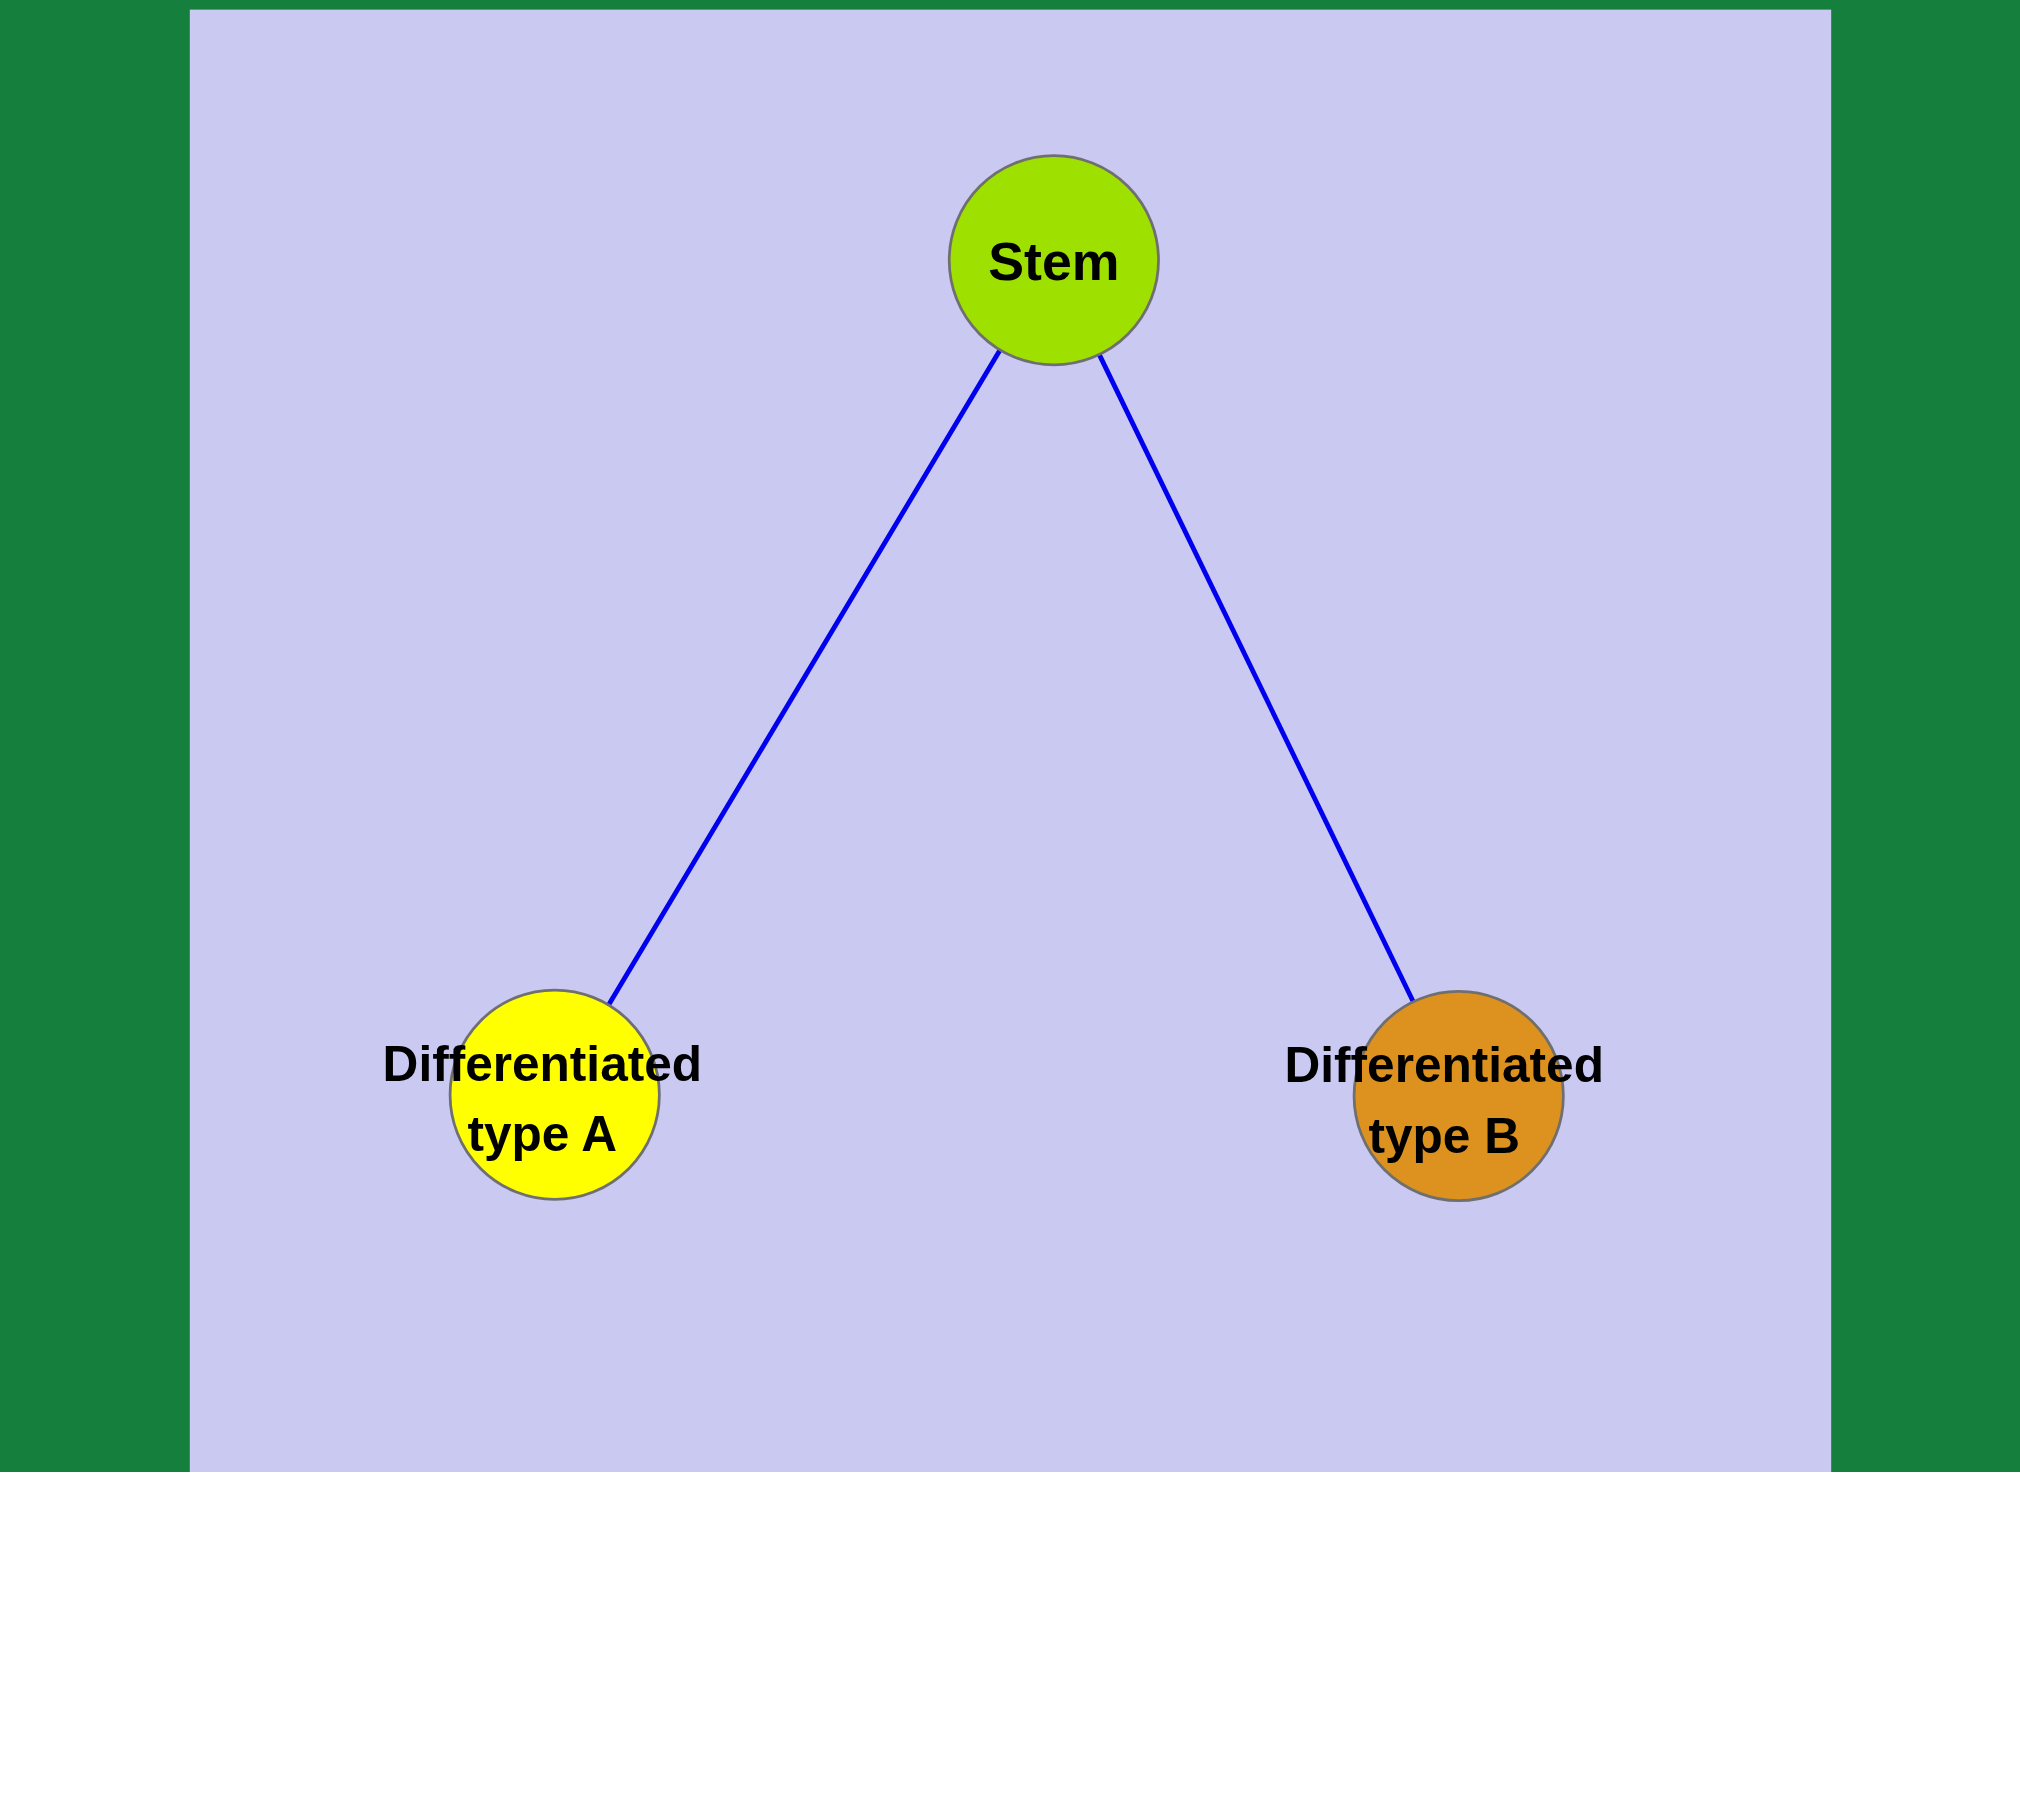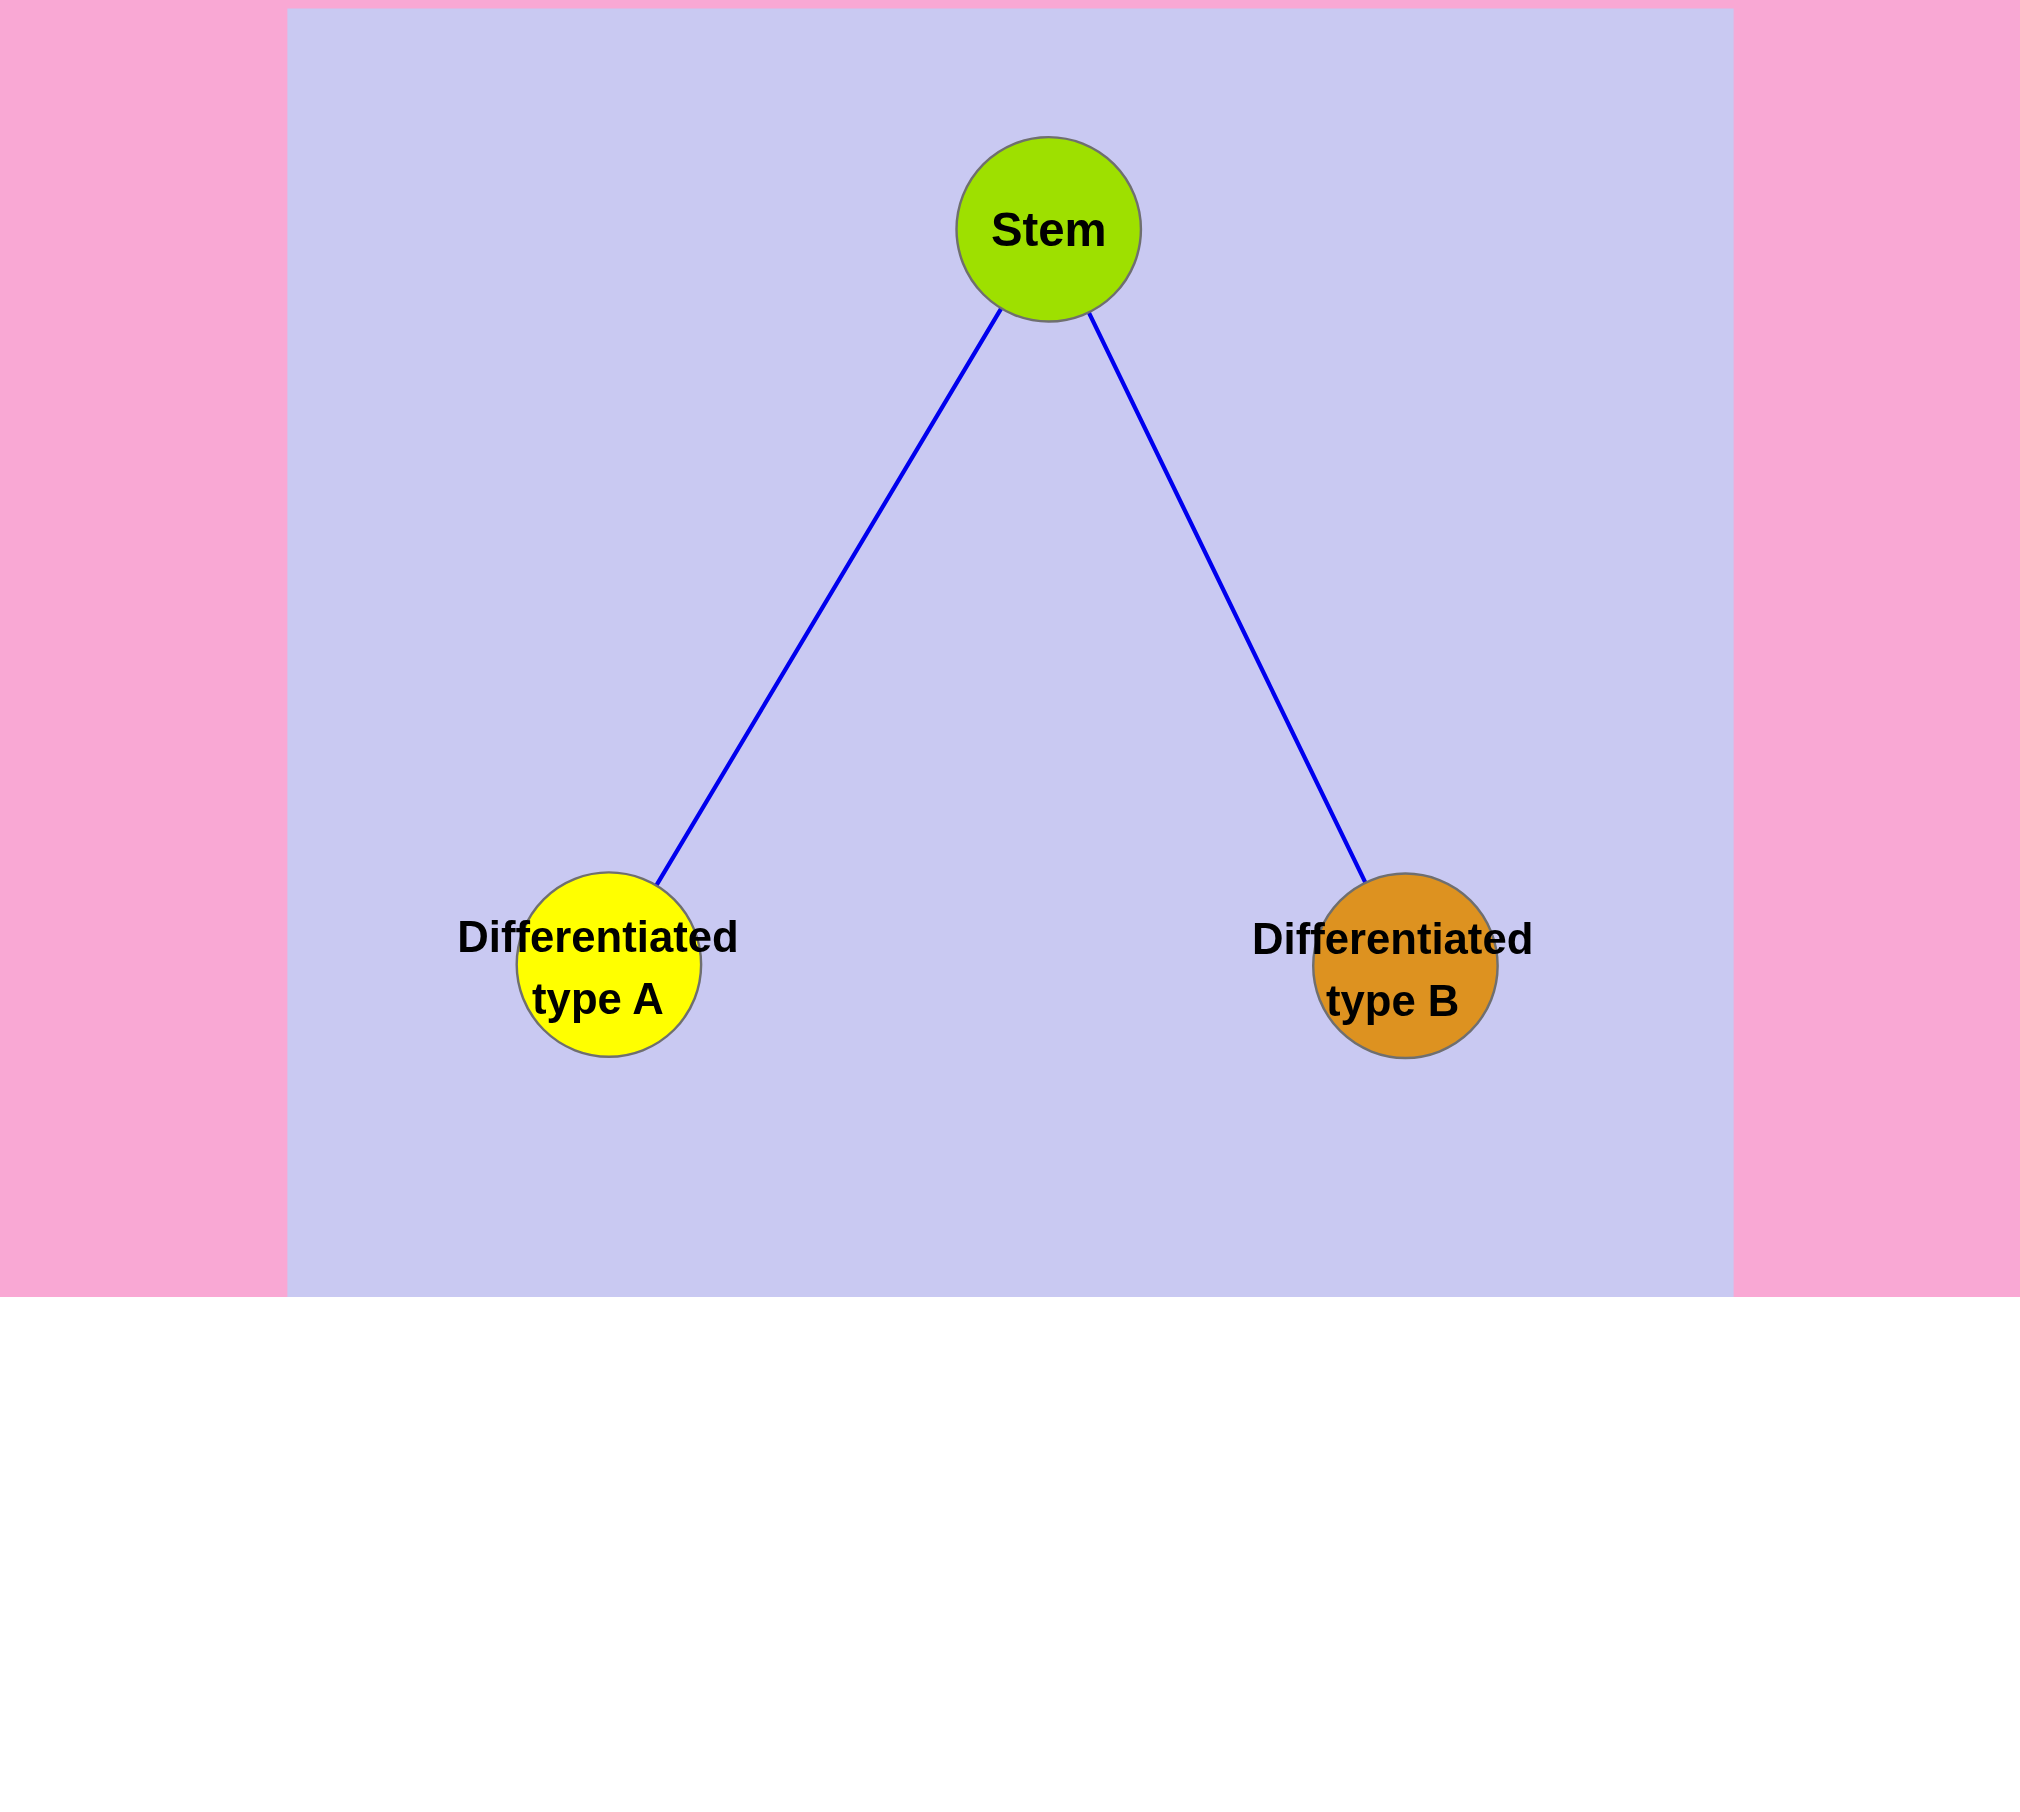--- a/index.html
+++ b/index.html
@@ -3,22 +3,22 @@
 <meta charset="utf-8">
 <style>
   html, body {
     margin: 0;
     padding: 0;
     background: #ffffff;
   }
   .canvas {
     position: relative;
     width: 2021px;
-    height: 1297px;
-    background: #f9a8d4;
+    height: 1472px;
+    background: #15803d;
     overflow: hidden;
     font-family: "Liberation Sans", sans-serif;
   }
   .canvas svg {
     position: absolute;
     top: 0;
     left: 0;
     width: 100%;
     height: 100%;
   }

